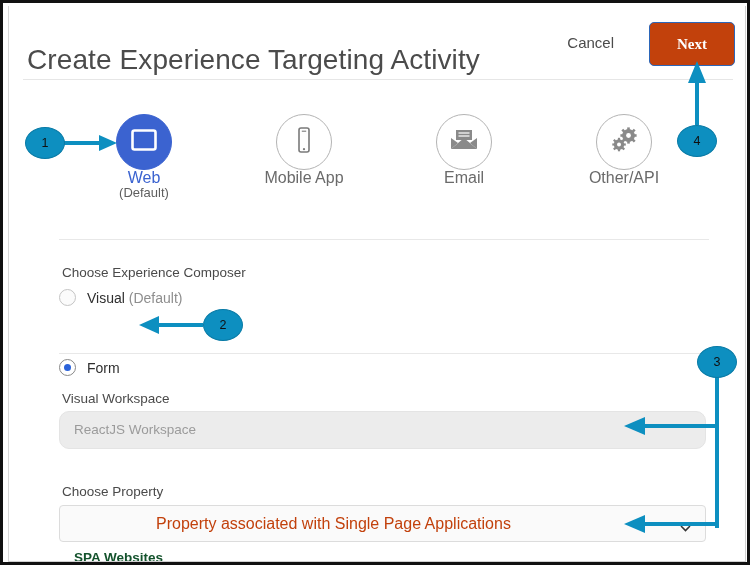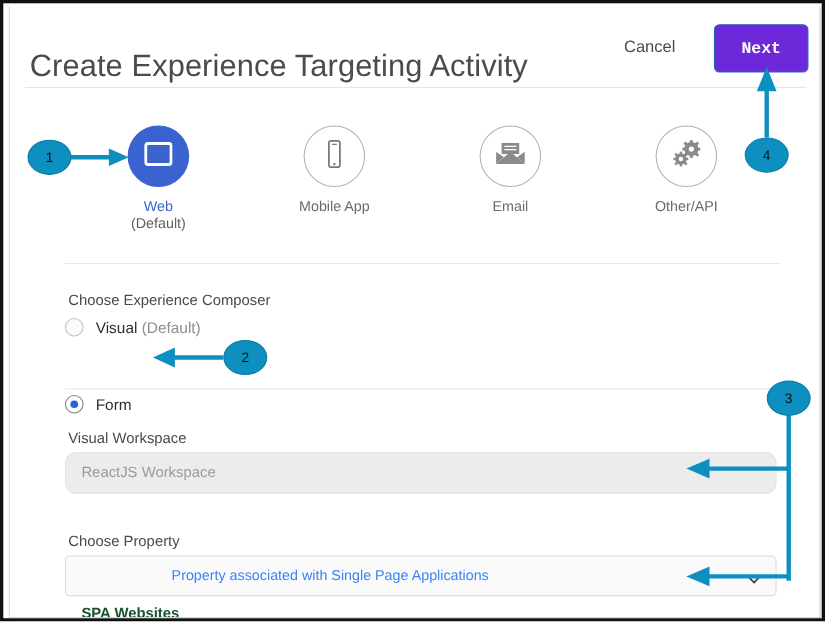--- a/index.html
+++ b/index.html
@@ -60,27 +60,27 @@
     font-family: inherit;
     cursor: pointer;
     padding: 0;
   }
   .next-btn {
     position: absolute;
     right: 10px;
     top: 16px;
     width: 86px;
     height: 44px;
-    background: #6d28d9;
+    background: #c2410c;
     border: 1px solid #2b66b9;
     border-radius: 5px;
     color: #ffffff;
     font-size: 15px;
     font-weight: bold;
-    font-family: Liberation Mono, monospace;
+    font-family: Liberation Serif, serif;
     cursor: pointer;
   }
   .header-rule {
     position: absolute;
     left: 14px;
     top: 73px;
     width: 710px;
     height: 1px;
     background: #e6e6e6;
   }
@@ -114,22 +114,21 @@
     justify-content: center;
     border: 1px solid #b4b4b4;
     background: #ffffff;
     cursor: pointer;
   }
   .ch-circle.active {
     background: #3b63d0;
     border-color: #3b63d0;
   }
   .ch-label {
-    margin-top: 10px;
-    font-size: 13px;
+    font-size: 16px;
     color: #6a6a6a;
     line-height: 15px;
   }
   .ch-label.active { color: #3b63d0; }
   .ch-sub {
     font-size: 13px;
     color: #5e5e5e;
     line-height: 16px;
   }
   .rule-1 {
@@ -236,22 +235,22 @@
     top: 9px;
     font-size: 13.5px;
     color: #14532d;
     font-weight: 600;
     margin-top: 35px;
   }
   .prop-desc {
     position: absolute;
     left: 96px;
     top: 9px;
-    font-size: 13px;
-    color: #3b82f6;
+    font-size: 16px;
+    color: #c2410c;
   }
   .prop-chev {
     position: absolute;
     right: 14px;
     top: 12px;
     width: 11px;
     height: 7px;
     cursor: pointer;
   }
 

